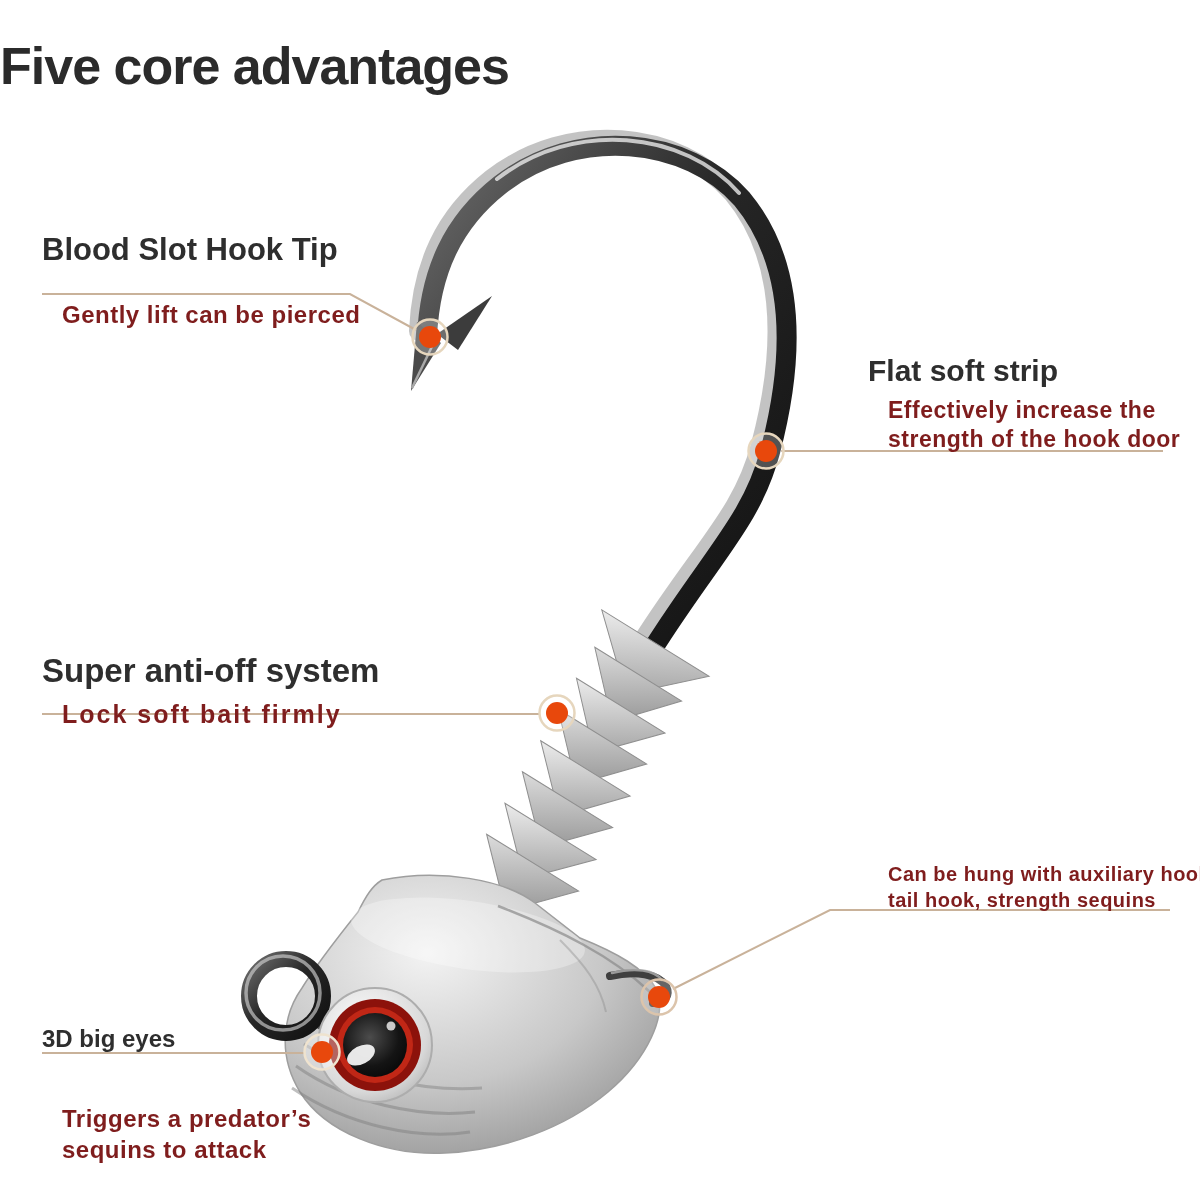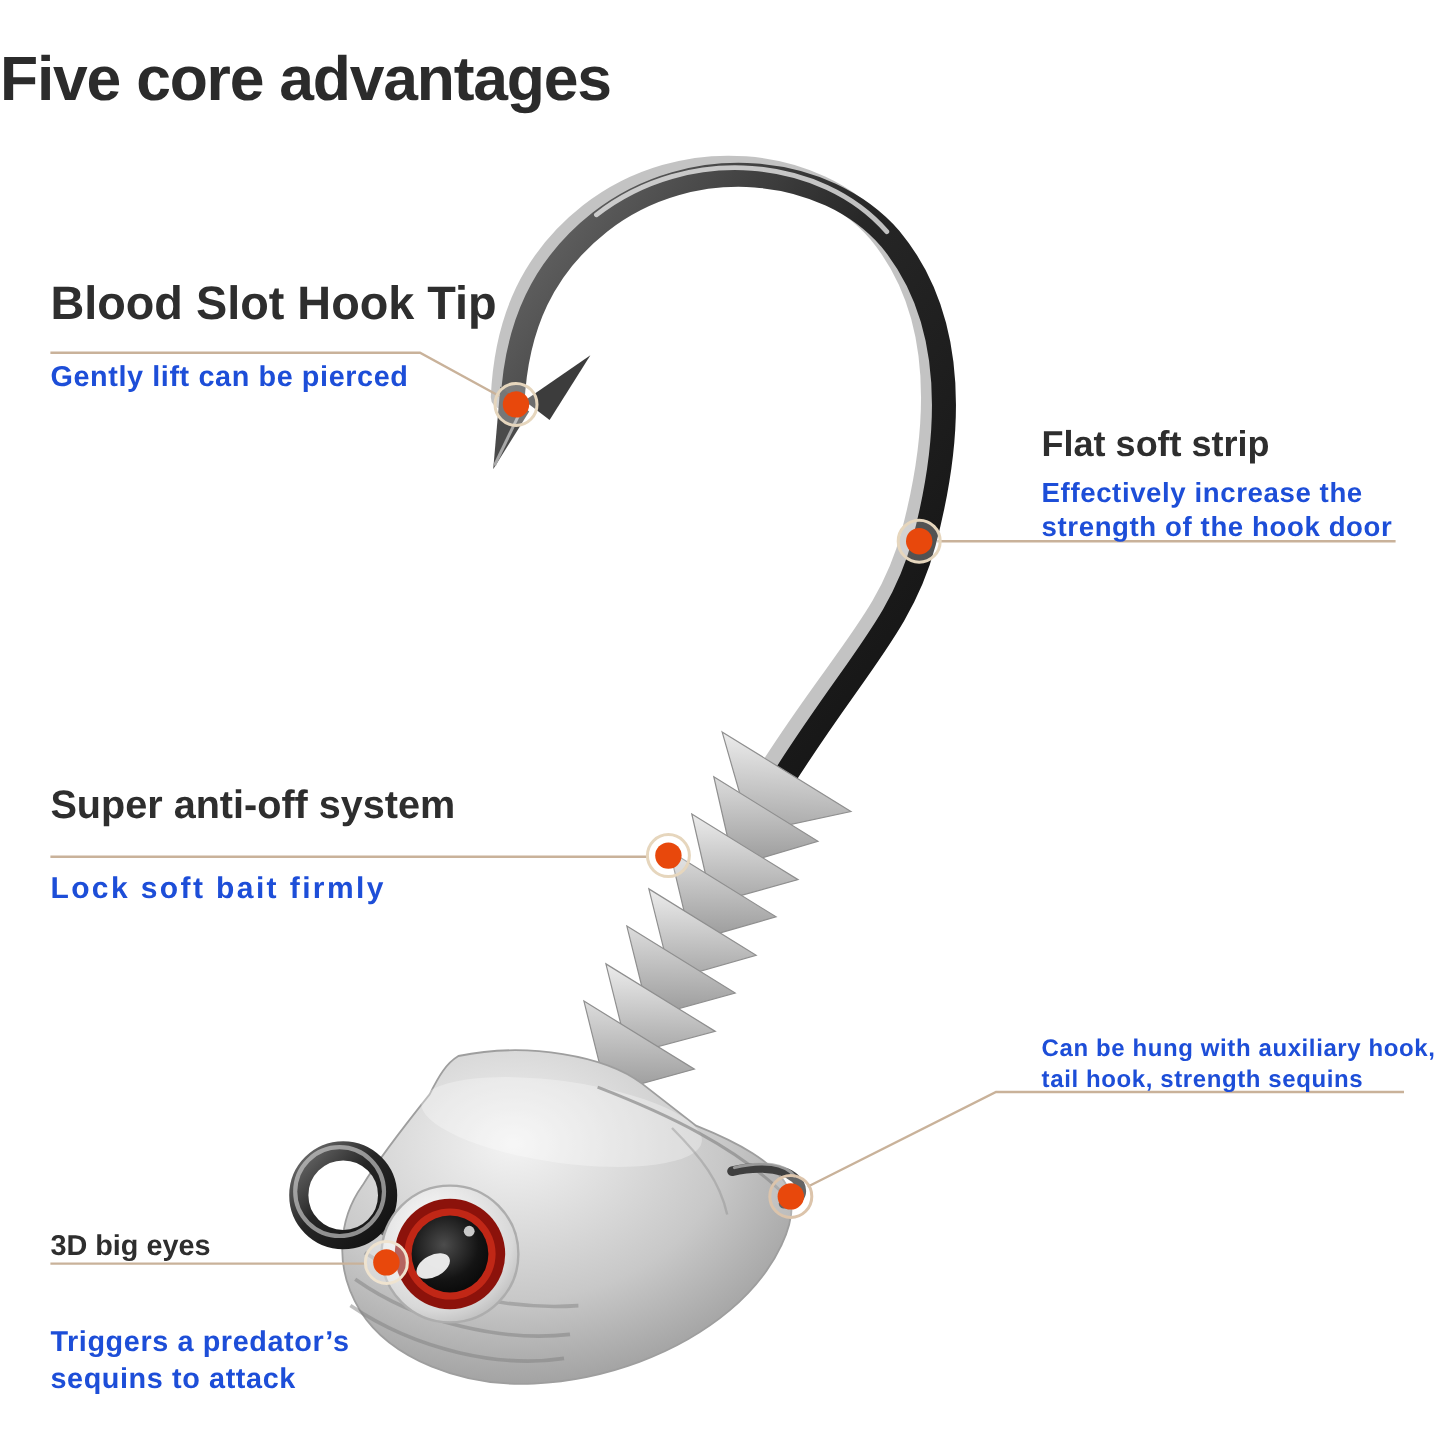--- a/index.html
+++ b/index.html
@@ -10,31 +10,31 @@
   }
   .stage{position:absolute;left:0;top:0;width:1200px;height:1200px;}
   .main-title{
     position:absolute;left:0;top:36px;width:1200px;text-align:left;
     font-size:52px;font-weight:800;color:#2b2b2b;letter-spacing:-1px;
   }
   .co-title{
     position:absolute;font-weight:800;color:#2e2e2e;line-height:1.08;white-space:nowrap;
   }
   .co-desc{
-    position:absolute;font-weight:700;color:#1d4ed8;line-height:1.28;letter-spacing:.5px;
+    position:absolute;font-weight:700;color:#7f1d1d;line-height:1.28;letter-spacing:.5px;margin-left:20px;
   }
   
-  .c1-title{left:42px;top:233px;font-size:39px;}
+  .c1-title{left:42px;top:233px;font-size:31px;}
   .c1-desc{left:42px;top:300px;font-size:24px;}
   
   .c2-title{left:868px;top:355px;font-size:30px;}
   .c2-desc{left:868px;top:396px;font-size:23px;width:300px;}
   
   .c3-title{left:42px;top:653px;font-size:33px;}
-  .c3-desc{left:42px;top:724px;font-size:25px;letter-spacing:2px;}
+  .c3-desc{left:42px;top:698px;font-size:25px;letter-spacing:2px;}
   
   .c4-title{left:868px;top:830px;font-size:23px;}
   .c4-desc{left:868px;top:862px;font-size:20px;width:330px;}
   
   .c5-title{left:42px;top:1026px;font-size:24px;}
   .c5-desc{left:42px;top:1104px;font-size:24px;width:345px;}
   svg{position:absolute;left:0;top:0;}
 </style>
 </head>
 <body>

